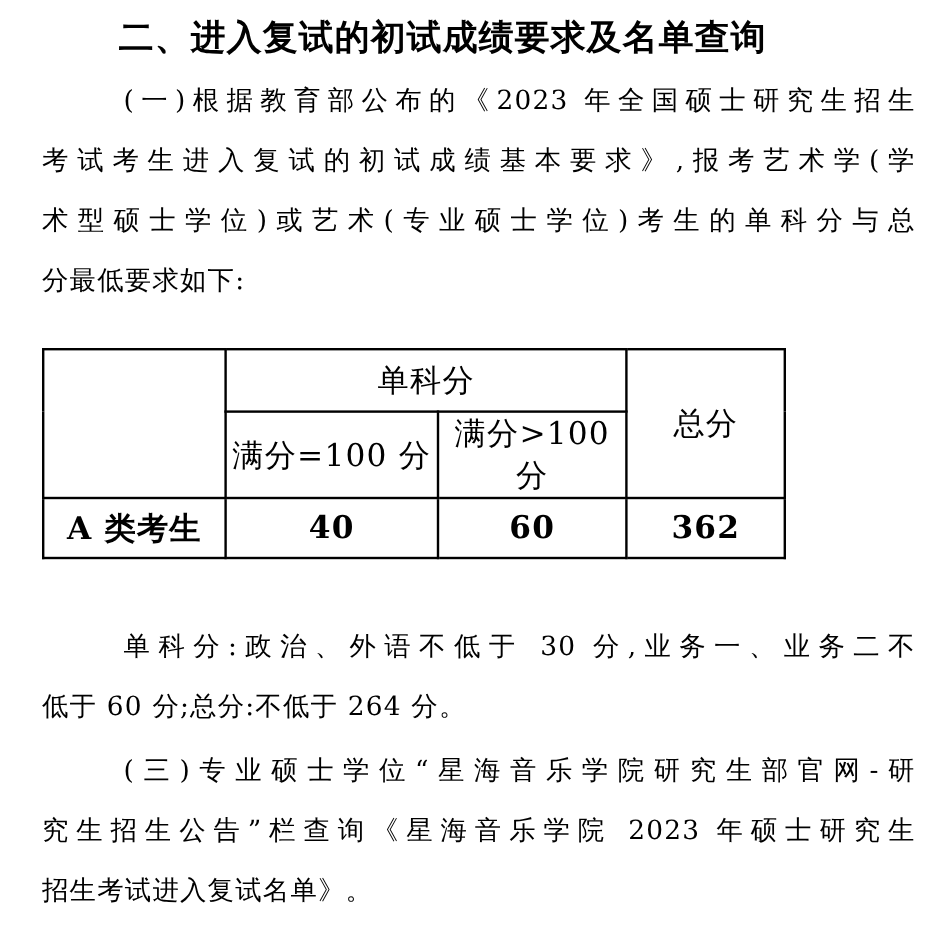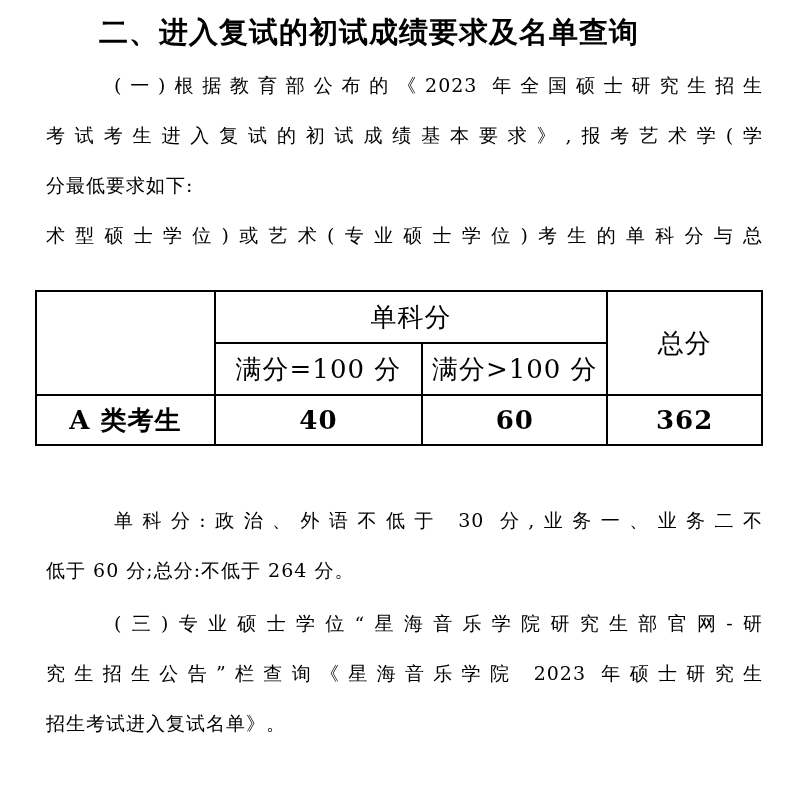--- a/index.html
+++ b/index.html
@@ -23,36 +23,35 @@
     font-weight: bold;
     font-size: 29px;
     line-height: 44px;
     margin: 0 0 6px 0;
     text-indent: 64px;
     letter-spacing: 1px;
     white-space: nowrap;
   }
   .para { margin: 0; }
   .line {
-    font-size: 19px;
+    font-size: 22px;
     line-height: 50px;
     height: 50px;
     letter-spacing: 1px;
     white-space: nowrap;
     overflow: hidden;
-    margin-left: 11px;
   }
   .justify {
     white-space: normal;
     text-align: justify;
     text-align-last: justify;
   }
   .indent { text-indent: 68px; }
   .score-table {
-    width: 728px;
+    width: 620px;
     border-collapse: collapse;
     margin-top: 30px;
     table-layout: fixed;
   }
   .score-table td {
     border: 2px solid #000000;
     text-align: center;
     vertical-align: middle;
     font-size: 26px;
     letter-spacing: 1px;
@@ -66,22 +65,22 @@
 </head>
 <body>
 
 <div class="page">
 
   <h1 class="doc-title">二、进入复试的初试成绩要求及名单查询</h1>
 
   <div class="para">
     <div class="line justify indent">(一)根据教育部公布的《2023 年全国硕士研究生招生</div>
     <div class="line justify">考试考生进入复试的初试成绩基本要求》,报考艺术学(学</div>
+    <div class="line justify">术型硕士学位)或艺术(专业硕士学位)考生的单科分与总</div>
     <div class="line">分最低要求如下:</div>
-    <div class="line justify">术型硕士学位)或艺术(专业硕士学位)考生的单科分与总</div>
   </div>
 
   <table class="score-table">
     <colgroup>
       <col style="width:24.6%">
       <col style="width:28.6%">
       <col style="width:25.5%">
       <col style="width:21.3%">
     </colgroup>
     <tbody>

